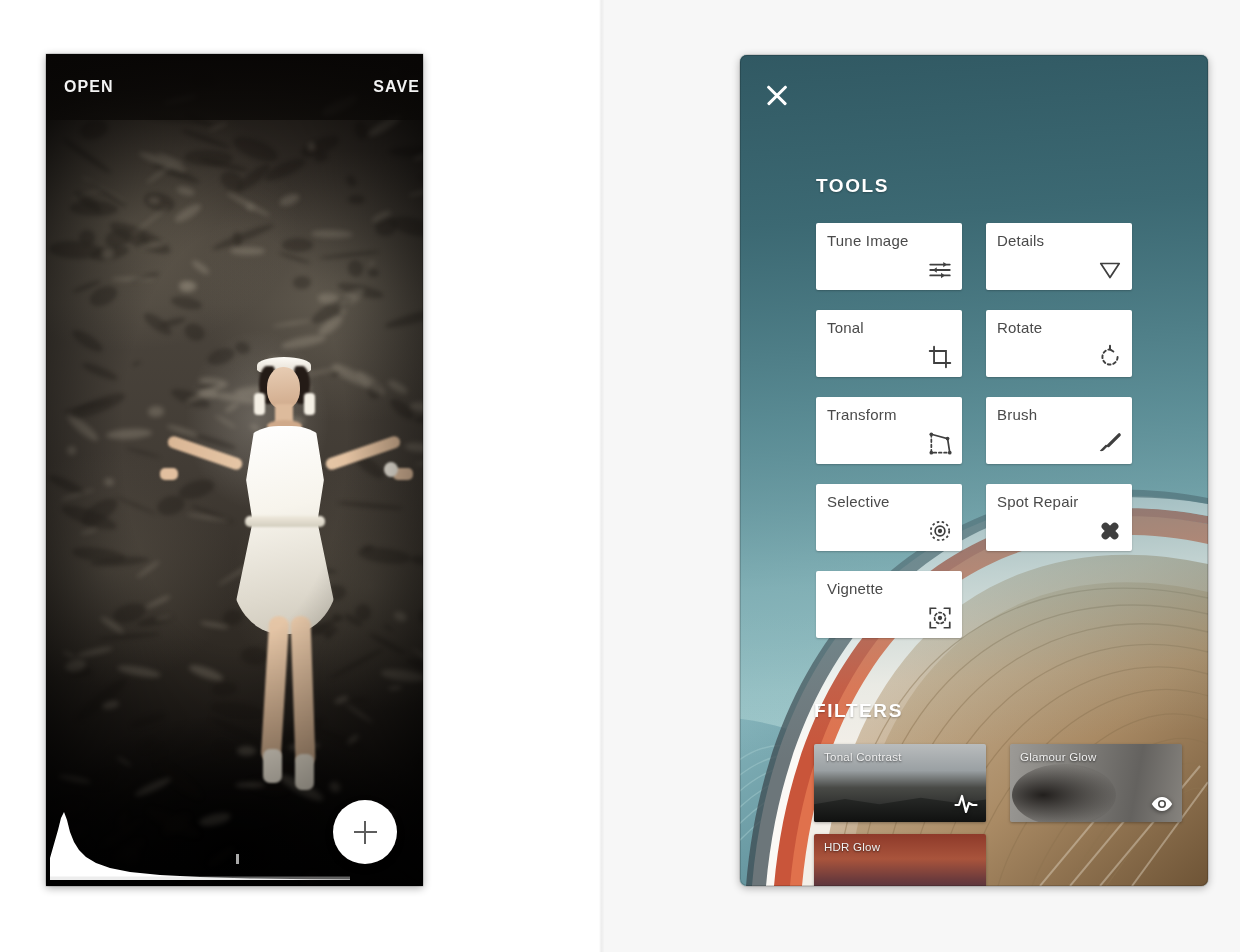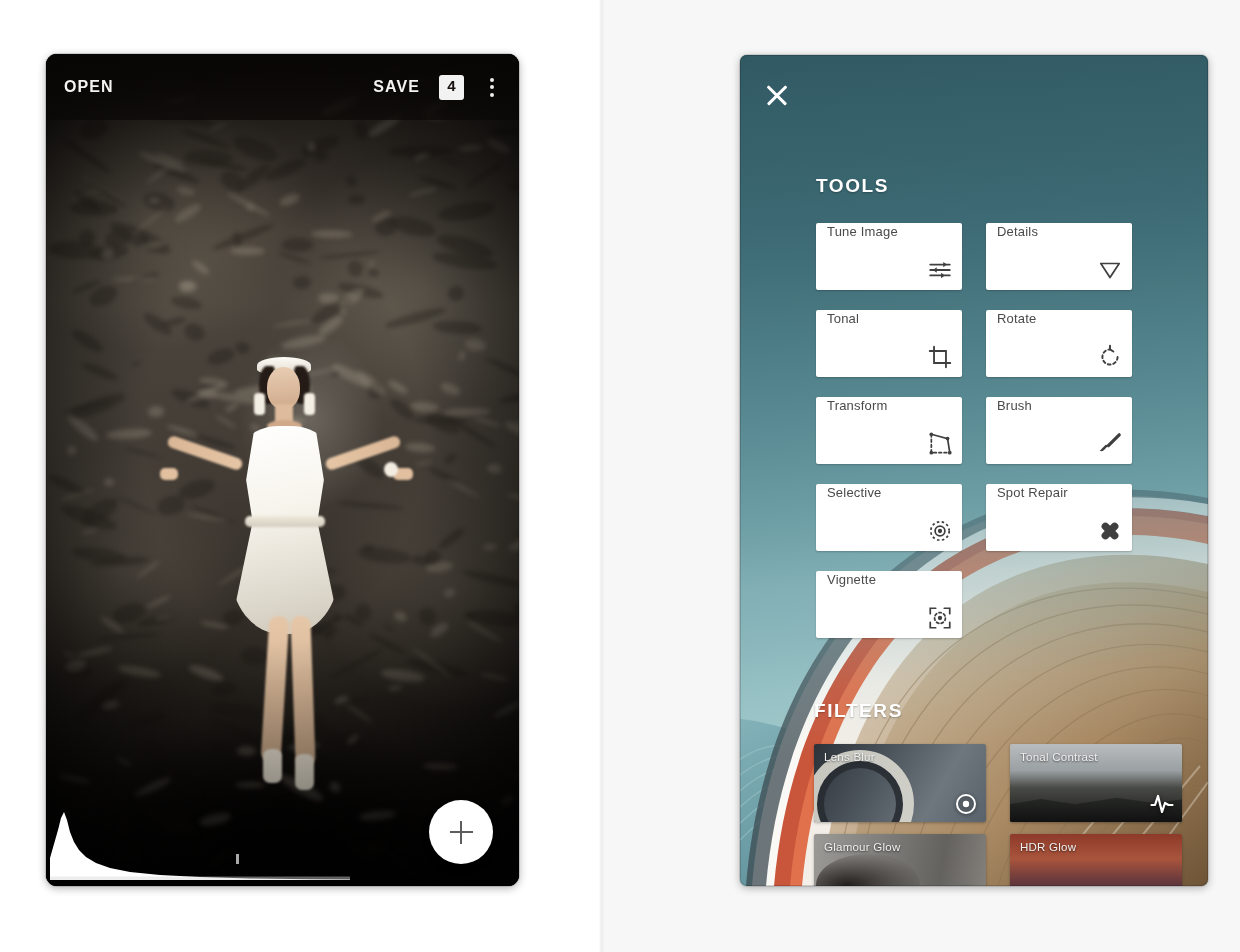--- a/index.html
+++ b/index.html
@@ -17,22 +17,22 @@
     position: absolute; left: 604px; top: 0; width: 636px; height: 952px;
     background: #f7f7f7;
   }
   .divider {
     position: absolute; left: 599px; top: 0; width: 5px; height: 952px;
     background: linear-gradient(to right, #ffffff 0%, #ededed 45%, #f4f4f4 100%);
   }
 
   
   .phone-left {
-    position: absolute; left: 46px; top: 54px; width: 473px; height: 832px;
-    border-radius: 11px; overflow: hidden;
+    position: absolute; left: 46px; top: 54px; width: 377px; height: 832px;
+    border-radius: 1px; overflow: hidden;
     background: #0a0807;
     box-shadow: 0 2px 9px rgba(0,0,0,.33), 0 0 0 1px rgba(0,0,0,.12);
   }
   .photo {
     position: absolute; inset: 0;
     background:
       radial-gradient(ellipse 120px 150px at 56% 44%, rgba(255,250,240,.20), transparent 60%),
       radial-gradient(ellipse 260px 200px at 22% 20%, rgba(150,140,120,.40), transparent 65%),
       radial-gradient(ellipse 240px 220px at 80% 28%, rgba(140,132,115,.38), transparent 62%),
       radial-gradient(ellipse 200px 180px at 16% 62%, rgba(118,110,96,.34), transparent 65%),
@@ -187,22 +187,22 @@
 
   .tool-grid {
     position: absolute; left: 76px; top: 168px; width: 400px;
     display: grid; grid-template-columns: 146px 146px; gap: 20px 24px;
   }
   .tool-card {
     position: relative; height: 67px; background: #ffffff;
     border-radius: 2px; box-shadow: 0 1px 2px rgba(0,0,0,.22);
   }
   .tool-label {
-    position: absolute; left: 11px; top: 1px;
-    font-size: 13px; color: #4a4a4a; letter-spacing: .2px;
+    position: absolute; left: 11px; top: 9px;
+    font-size: 15px; color: #4a4a4a; letter-spacing: .2px;
   }
   .tool-icon {
     position: absolute; right: 9px; bottom: 7px;
     width: 26px; height: 26px; color: #3f3f3f;
   }
   .tool-icon svg { display: block; width: 26px; height: 26px; }
 
   .filter-grid {
     position: absolute; left: 74px; top: 689px; width: 406px;
     display: grid; grid-template-columns: 172px 172px; gap: 12px 24px;
@@ -792,30 +792,20 @@
             <circle cx="12" cy="12" r="2" fill="currentColor" stroke="none"></circle>
           </svg>
         </span>
       </div>
     </div>
 
     <div class="section-title filters-title">FILTERS</div>
 
     <div class="filter-grid">
 
-      <div class="filter-card">
-        <span class="th th-lensblur"></span>
-        <span class="filter-label">Lens Blur</span>
-        <span class="filter-icon">
-          <svg viewBox="0 0 24 24" fill="none" stroke="currentColor" stroke-width="2">
-            <circle cx="12" cy="12" r="9"></circle>
-            <circle cx="12" cy="12" r="3.2" fill="currentColor" stroke="none"></circle>
-          </svg>
-        </span>
-      </div>
 
       <div class="filter-card">
         <span class="th th-tonal"></span>
         <span class="filter-label">Tonal Contrast</span>
         <span class="filter-icon">
           <svg viewBox="0 0 24 24" fill="none" stroke="currentColor" stroke-width="2.2" stroke-linecap="round" stroke-linejoin="round">
             <path d="M1.5 13 H5 L8 4 L12 20 L15 11 L18.5 13 H22.5"></path>
           </svg>
         </span>
       </div>

